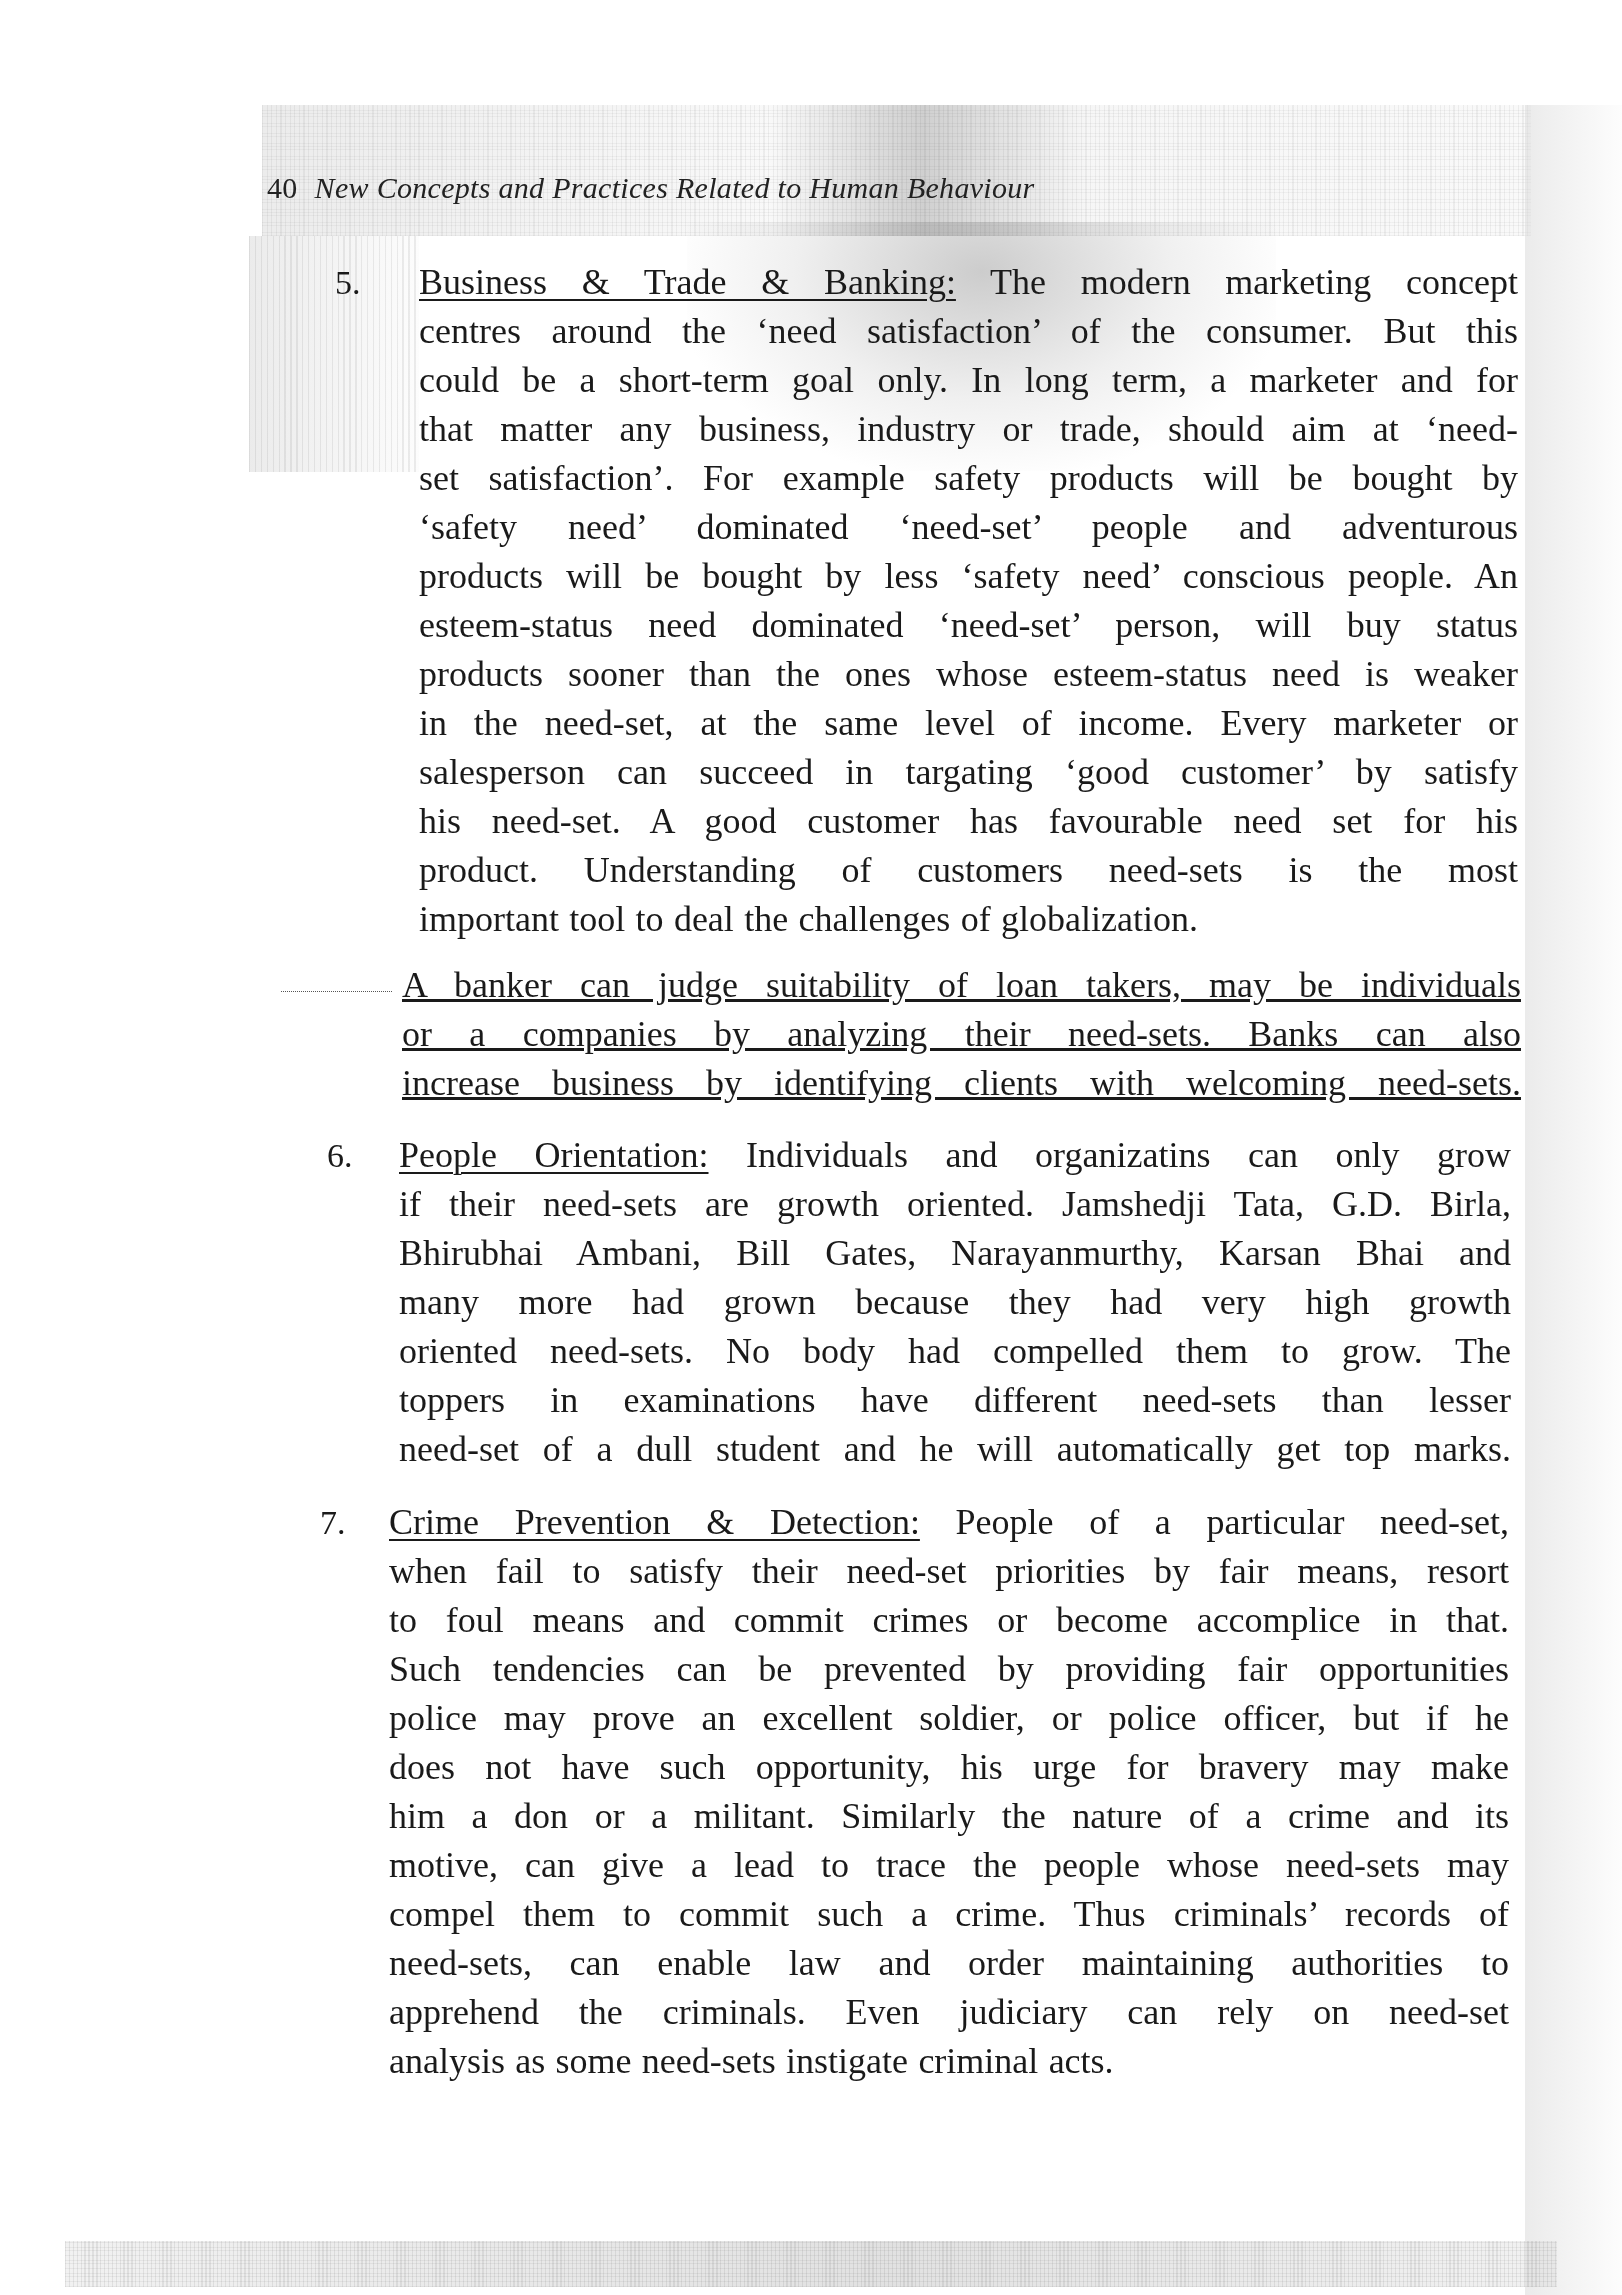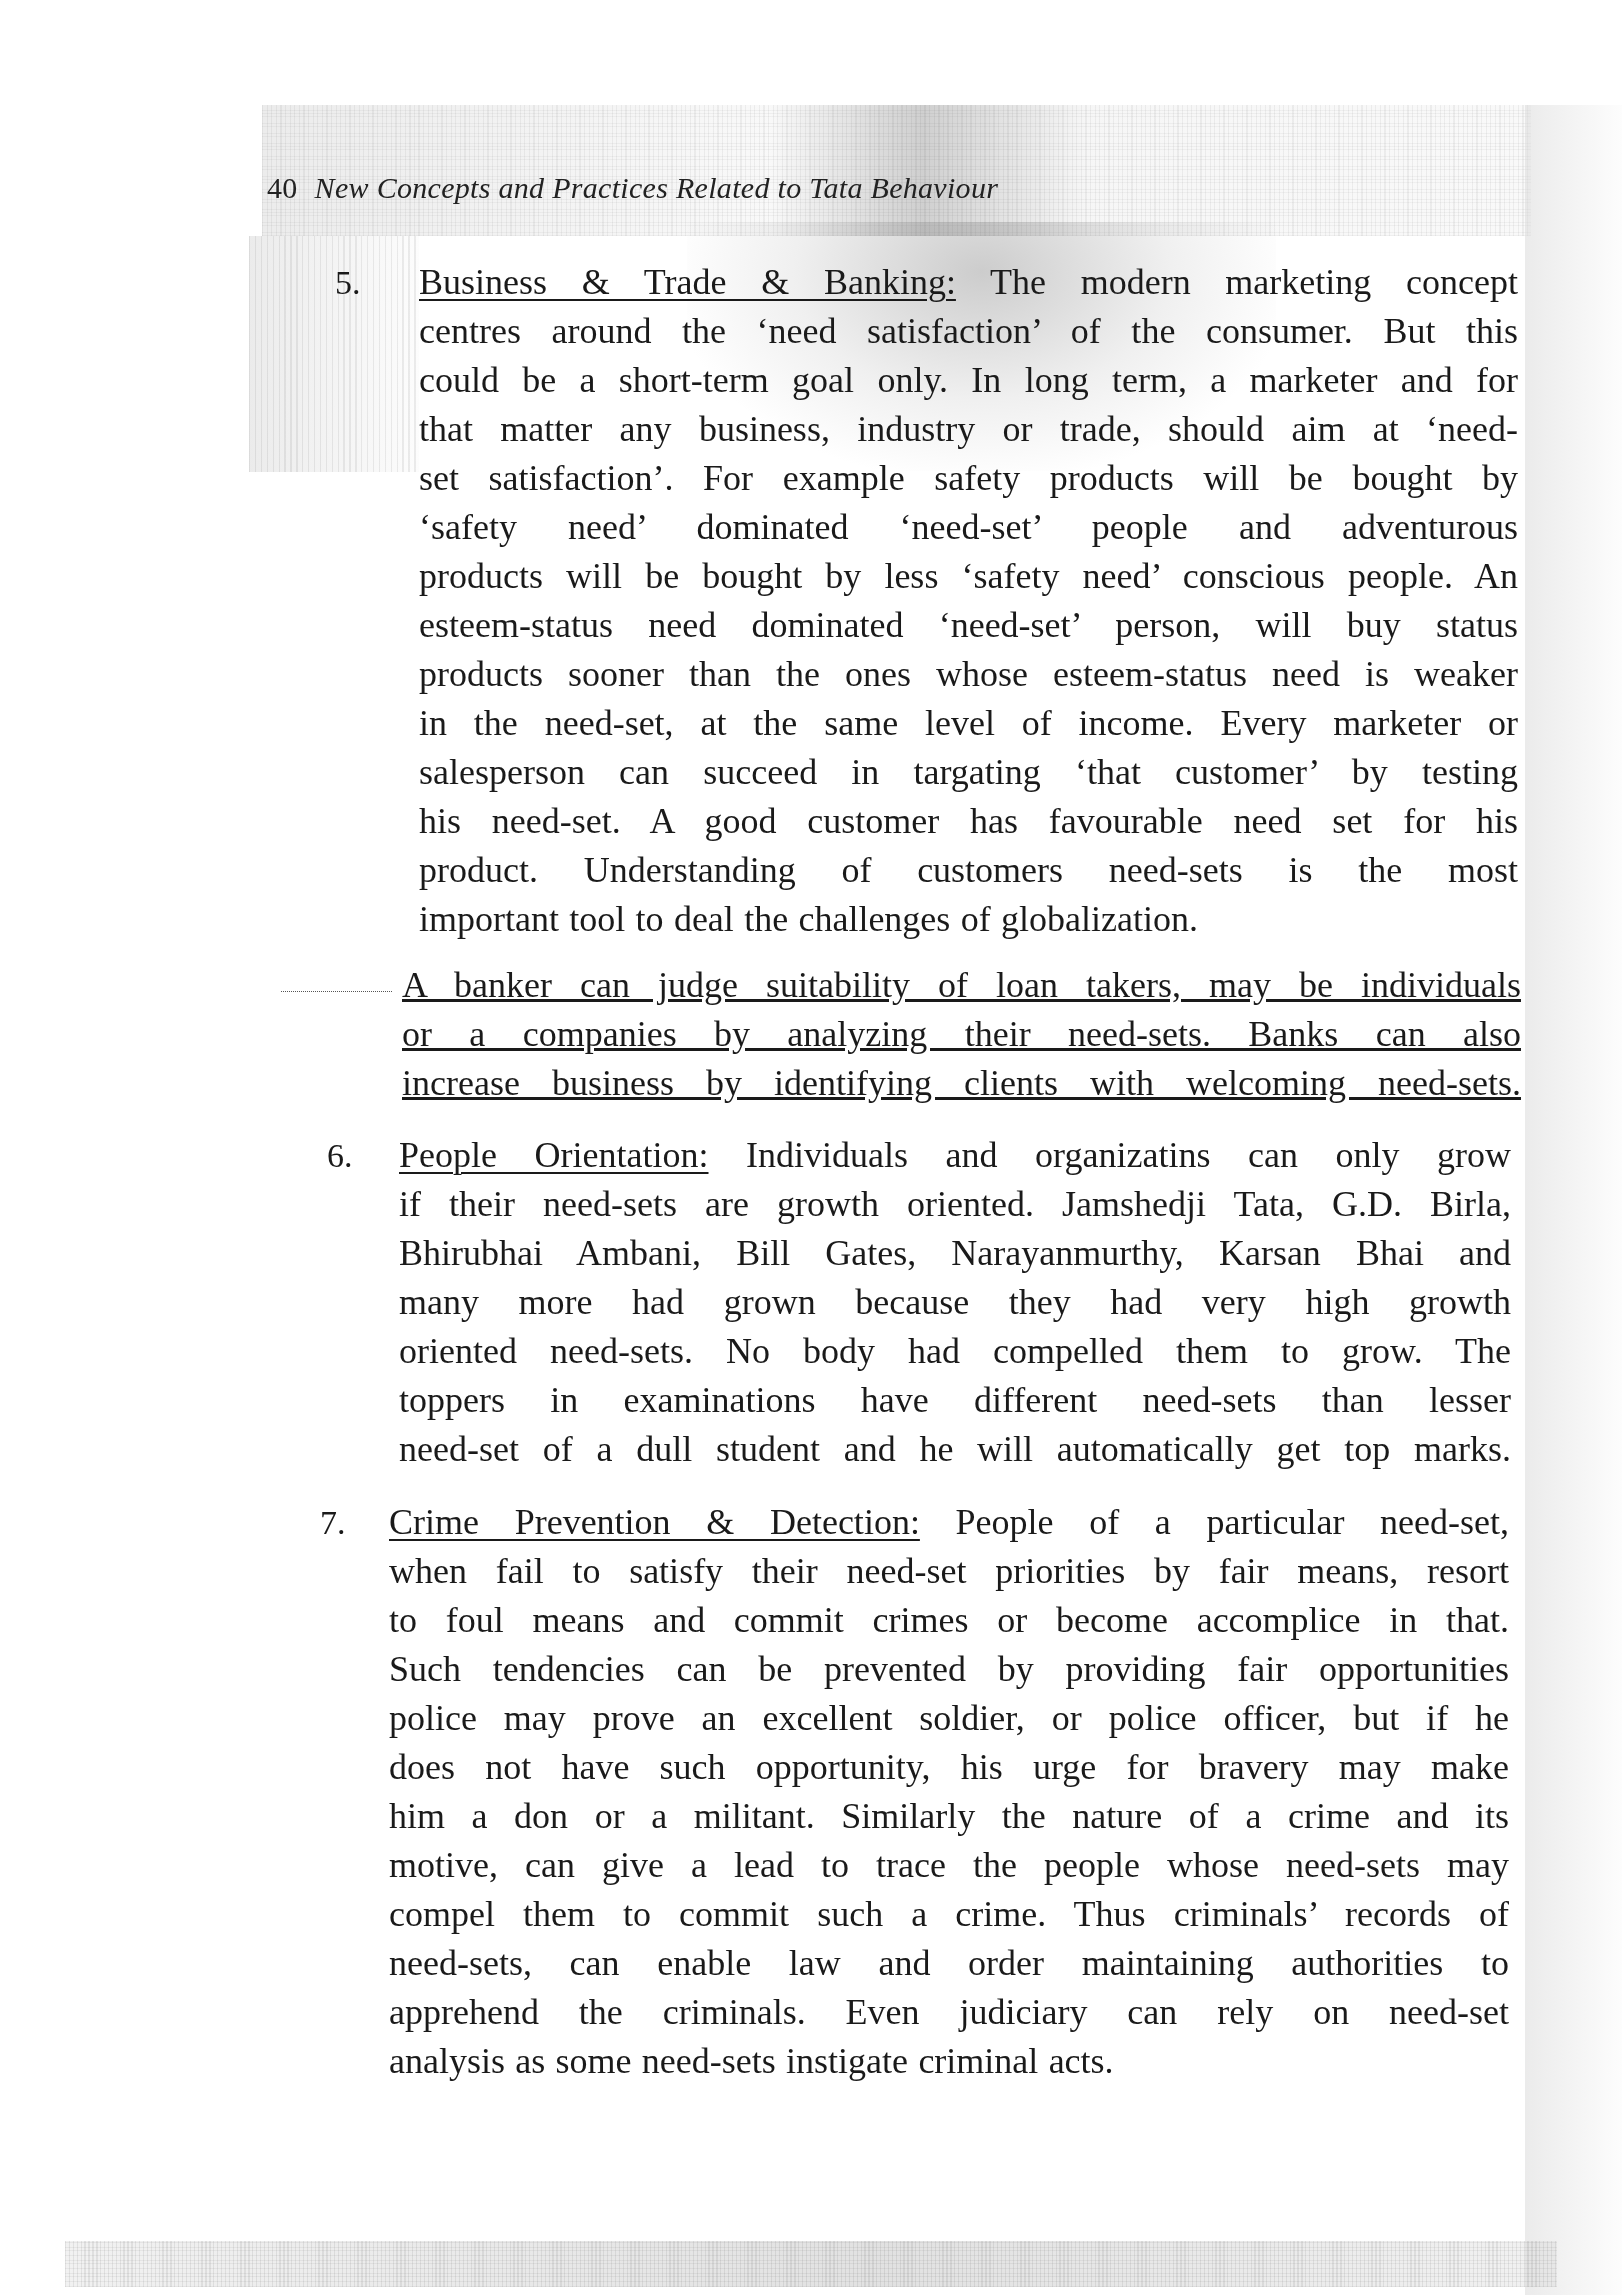--- a/index.html
+++ b/index.html
@@ -128,36 +128,36 @@
 </head>
 <body>
 
 <div class="scan-top"></div>
 <div class="scan-left"></div>
 <div class="scan-shadow"></div>
 <div class="scan-right-edge"></div>
 <div class="scan-bottom"></div>
 
 <div class="running-head">
-  <span class="page-num">40</span><span>New Concepts and Practices Related to Tata Behaviour</span>
+  <span class="page-num">40</span><span>New Concepts and Practices Related to Human Behaviour</span>
 </div>
 
 <div class="section" id="sec5">
   <span class="item-number">5.</span>
   <span class="line"><span class="heading-u">Business &amp; Trade &amp; Banking:</span><span> The modern marketing concept</span></span>
   <span class="line">centres around the ‘need satisfaction’ of the consumer. But this</span>
   <span class="line">could be a short-term goal only. In long term, a marketer and for</span>
   <span class="line">that matter any business, industry or trade, should aim at ‘need-</span>
   <span class="line">set satisfaction’. For example safety products will be bought by</span>
   <span class="line">‘safety need’ dominated ‘need-set’ people and adventurous</span>
   <span class="line">products will be bought by less ‘safety need’ conscious people. An</span>
   <span class="line">esteem-status need dominated ‘need-set’ person, will buy status</span>
   <span class="line">products sooner than the ones whose esteem-status need is weaker</span>
   <span class="line">in the need-set, at the same level of income. Every marketer or</span>
-  <span class="line">salesperson can succeed in targating ‘that customer’ by testing</span>
+  <span class="line">salesperson can succeed in targating ‘good customer’ by satisfy</span>
   <span class="line">his need-set. A good customer has favourable need set for his</span>
   <span class="line">product. Understanding of customers need-sets is the most</span>
   <span class="line last">important tool to deal the challenges of globalization.</span>
 </div>
 
 <div class="dash-mark"></div>
 
 <div class="section" id="sec5b">
   <span class="line">A banker can judge suitability of loan takers, may be individuals</span>
   <span class="line">or a companies by analyzing their need-sets. Banks can also</span>

